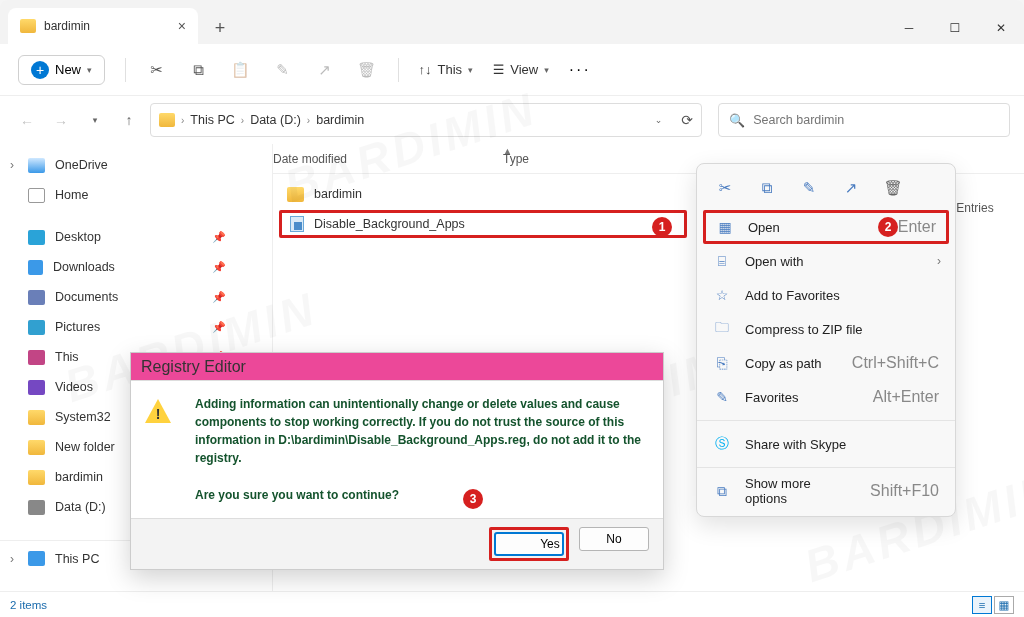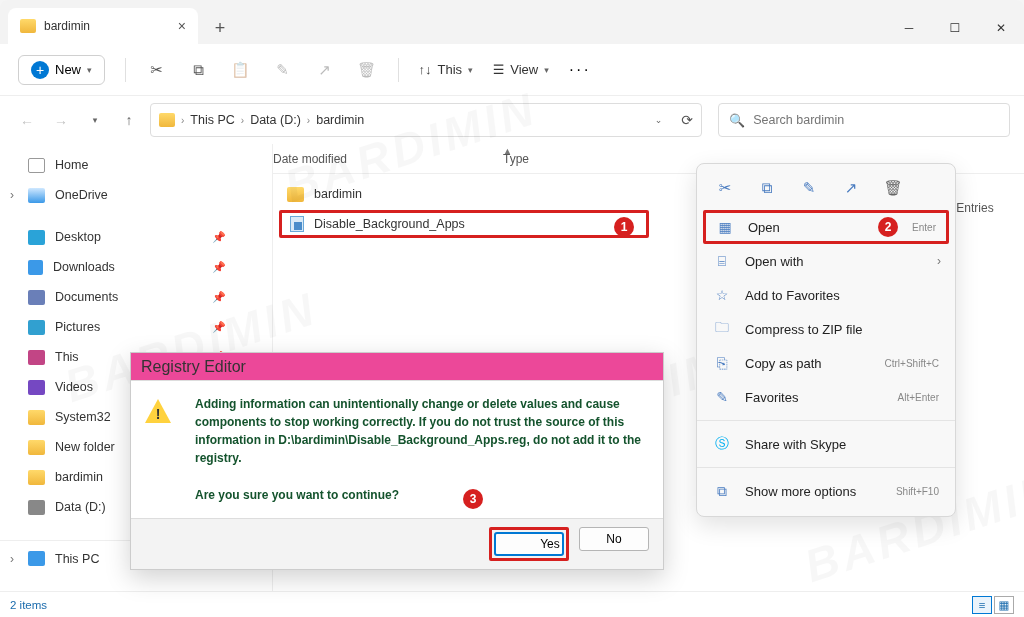--- a/index.html
+++ b/index.html
@@ -64,35 +64,35 @@
 .content { flex: 1; display: flex; flex-direction: column; position: relative; }
 .colhdr { height: 30px; display: flex; align-items: center; font-size: 12px; color: #555; border-bottom: 1px solid #eee; width: 100%; position: relative; }
 .col-name { width: 392px; padding-left: 42px; }
 .col-date { width: 230px; }
 .col-type { flex: 1; }
 .sort-arrow { font-size: 9px; color: #777; position: absolute; left: 230px; top: 2px; }
 
 .file-list { padding: 6px 0; }
 .file-row { height: 28px; display: flex; align-items: center; padding-left: 14px; gap: 10px; font-size: 12.5px; color: #333; position: relative; }
 .file-row .ico16 { flex-shrink: 0; }
-.file-row.hl { border: 3px solid #d6201f; border-radius: 2px; margin: 2px 30px 2px 6px; width: 370px; padding-left: 8px; }
+.file-row.hl { border: 3px solid #d6201f; border-radius: 2px; margin: 2px 30px 2px 6px; width: 408px; padding-left: 8px; }
 .ico-reg { background: #d9eaf7; width: 14px; height: 16px; border: 1px solid #6aa8d8; position: relative; }
 .ico-reg::after { content: ""; position: absolute; width: 8px; height: 8px; background: #4a8cca; right: 1px; bottom: 1px; }
 
 
 .badge { width: 20px; height: 20px; border-radius: 50%; background: #d6201f; color: #fff; font-size: 12px; font-weight: bold; display: inline-flex; align-items: center; justify-content: center; }
 .badge1 { position: absolute; right: 12px; top: 4px; }
 
 
 .ctxmenu { position: absolute; left: 696px; top: 163px; width: 260px; background: #f8f8f8; border: 1px solid #d8d8d8; border-radius: 8px; box-shadow: 0 8px 24px rgba(0,0,0,0.12); padding: 8px 0; z-index: 20; }
 .ctx-toolbar { display: flex; gap: 14px; padding: 4px 14px 10px; justify-content: flex-start; }
 .ctx-tbicon { width: 28px; height: 24px; display: flex; align-items: center; justify-content: center; color: #4a7cc0; font-size: 15px; }
 .ctx-tbicon.trash { color: #666; }
 .ctx-item { height: 34px; display: flex; align-items: center; padding: 0 16px; gap: 14px; font-size: 13px; color: #222; position: relative; }
-.ctx-item .short { margin-left: auto; font-size: 10px; color: #888; }
+.ctx-item .short { margin-left: auto; font-size: 16px; color: #888; }
 .ctx-item.hl { border: 3px solid #d6201f; border-radius: 2px; margin: 0 6px; padding: 0 10px; }
 .ctx-item .chev { position: absolute; right: 14px; color: #777; font-size: 12px; }
 .ctx-sep { height: 1px; background: #e4e4e4; margin: 6px 0; }
 .ctx-ico { width: 18px; height: 18px; display: flex; align-items: center; justify-content: center; color: #4a7cc0; font-size: 14px; }
 .badge2 { position: absolute; right: 48px; }
 
 
 .dialog { position: absolute; left: 130px; top: 352px; width: 534px; background: #fff; border: 1px solid #ccc; box-shadow: 0 8px 24px rgba(0,0,0,0.18); z-index: 30; }
 .dlg-title { height: 28px; background: #ec4899; border-bottom: 1px solid #ddd; font-size: 16px; color: #333; padding: 0 10px; display: flex; align-items: center; }
 .dlg-body { padding: 14px 18px 14px 14px; display: flex; gap: 24px; font-size: 12px; color: #14532d; line-height: 1.5; font-weight: bold; }
@@ -186,27 +186,27 @@
     </div>
     <div class="searchbox">
       <span class="search-ico">🔍</span>
       <input type="text" placeholder="Search bardimin" style="">
     </div>
   </div>
 
   <div class="main">
 
     <div class="sidebar">
-      <div class="side-item">
-          <span class="ico16 ico-home"></span>
-          <span>Home</span>
-        </div>
       <div class="side-item haschev">
           <span class="ico16 ico-cloud"></span>
           <span>OneDrive</span>
+        </div>
+      <div class="side-item">
+          <span class="ico16 ico-home"></span>
+          <span>Home</span>
         </div>
       <div class="side-sep"></div>
       <div class="side-item">
           <span class="ico16 ico-desk"></span>
           <span>Desktop</span>
           <span class="pin">📌</span>
         </div>
       <div class="side-item">
           <span class="ico16 ico-down"></span>
           <span>Downloads</span>

